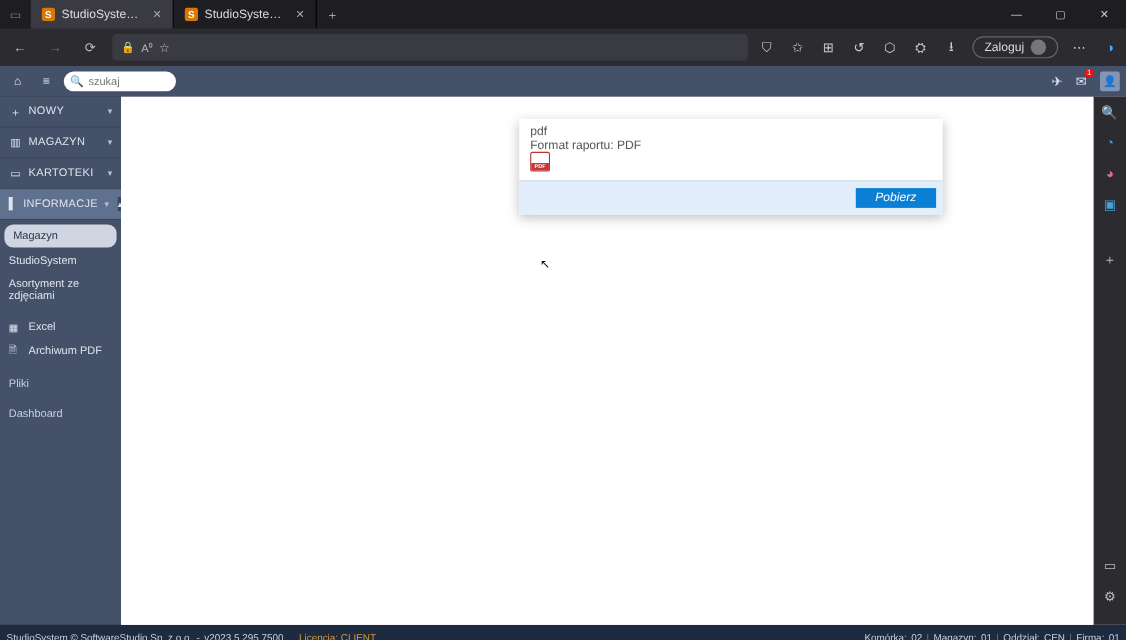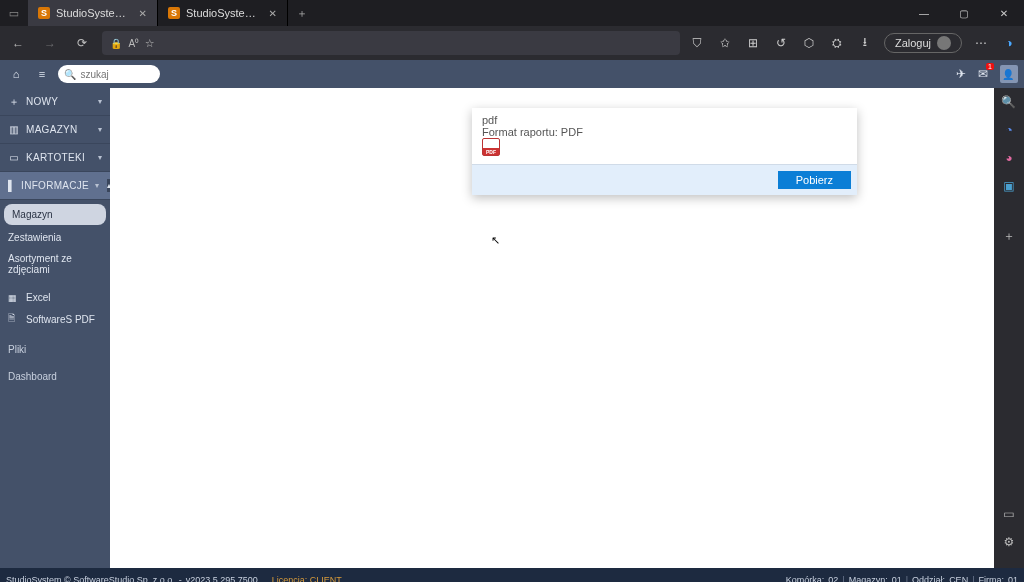--- a/index.html
+++ b/index.html
@@ -66,21 +66,21 @@
 .cursor { position: absolute; left: 381px; top: 146px; font-size: 11px; color: #000; pointer-events:none; }
 
 
 .dialog { position: absolute; left: 362px; top: 20px; width: 385px; background: #fff; box-shadow: 0 3px 10px rgba(0,0,0,.25); font-size: 11px; color: #333; }
 .dialog .head { padding: 6px 10px 8px 10px; display: flex; align-items: flex-start; flex-direction: column; }
 .dialog .head .txt { flex: 1; }
 .dialog .head .title { color: #555; }
 .dialog .head .sub { color: #555; }
 .pdf-ic { width: 18px; height: 18px; border: 1px solid #b33; border-radius: 2px; display:flex; align-items:flex-end; justify-content:center; font-size:5px; font-weight:bold; color:#fff; background:linear-gradient(#fff 55%, #c33 55%); }
 .dialog .foot { background: #e2eefb; padding: 6px; display: flex; justify-content: flex-end; border-top: 1px solid #d0dbe8; }
-.dl-btn { background: #0b7ed6; color: #fff; border: none; padding: 3px 18px; font-size: 11px; }
+.dl-btn { background: #0b7ed6; color: #fff; border: none; padding: 3px 18px; font-size: 11px; font-style: italic; }
 
 
 .right-rail { width: 30px; background: #2b2b30; display: flex; flex-direction: column; align-items: center; padding-top: 6px; gap: 12px; color: #bbb; font-size: 12px; }
 .right-rail .rr-ic { width: 16px; height: 16px; display:flex; align-items:center; justify-content:center; }
 .rr-spacer { flex: 1; }
 
 
 .statusbar { height: 14px; background: #1d2a40; color: #c8d0de; font-size: 9px; display: flex; align-items: center; padding: 12px 6px; }
 .statusbar .left { display: flex; gap: 4px; }
 .statusbar .lic { color: #d89b3a; margin-left: 10px; text-align: right; }
@@ -173,31 +173,31 @@
       <span class="chev">▾</span>
     </div>
     <div class="nav-sec selected">
       <span class="ic">▌</span>
       <span class="lbl">INFORMACJE</span>
       <span class="chev">▾</span>
       <span class="toggle">▴</span>
     </div>
     <div class="sub-wrap">
       <div class="sub-item hl">Magazyn</div>
-      <div class="sub-item">Zestawienia</div>
+      <div class="sub-item">StudioSystem</div>
       <div class="sub-item">Asortyment ze zdjęciami</div>
     </div>
     <div style="height:8px"></div>
     <div class="sub-link">
       <span class="ic">▦</span>
       <span>Excel</span>
     </div>
     <div class="sub-link">
       <span class="ic">🗎</span>
-      <span>SoftwareS PDF</span>
+      <span>Archiwum PDF</span>
     </div>
     <div style="height:8px"></div>
     <div class="sec-heading">Pliki</div>
     <div style="height:6px"></div>
     <div class="sec-heading">Dashboard</div>
   </div>
 
   <div class="main">
     <div class="canvas">
       <div class="dialog">

